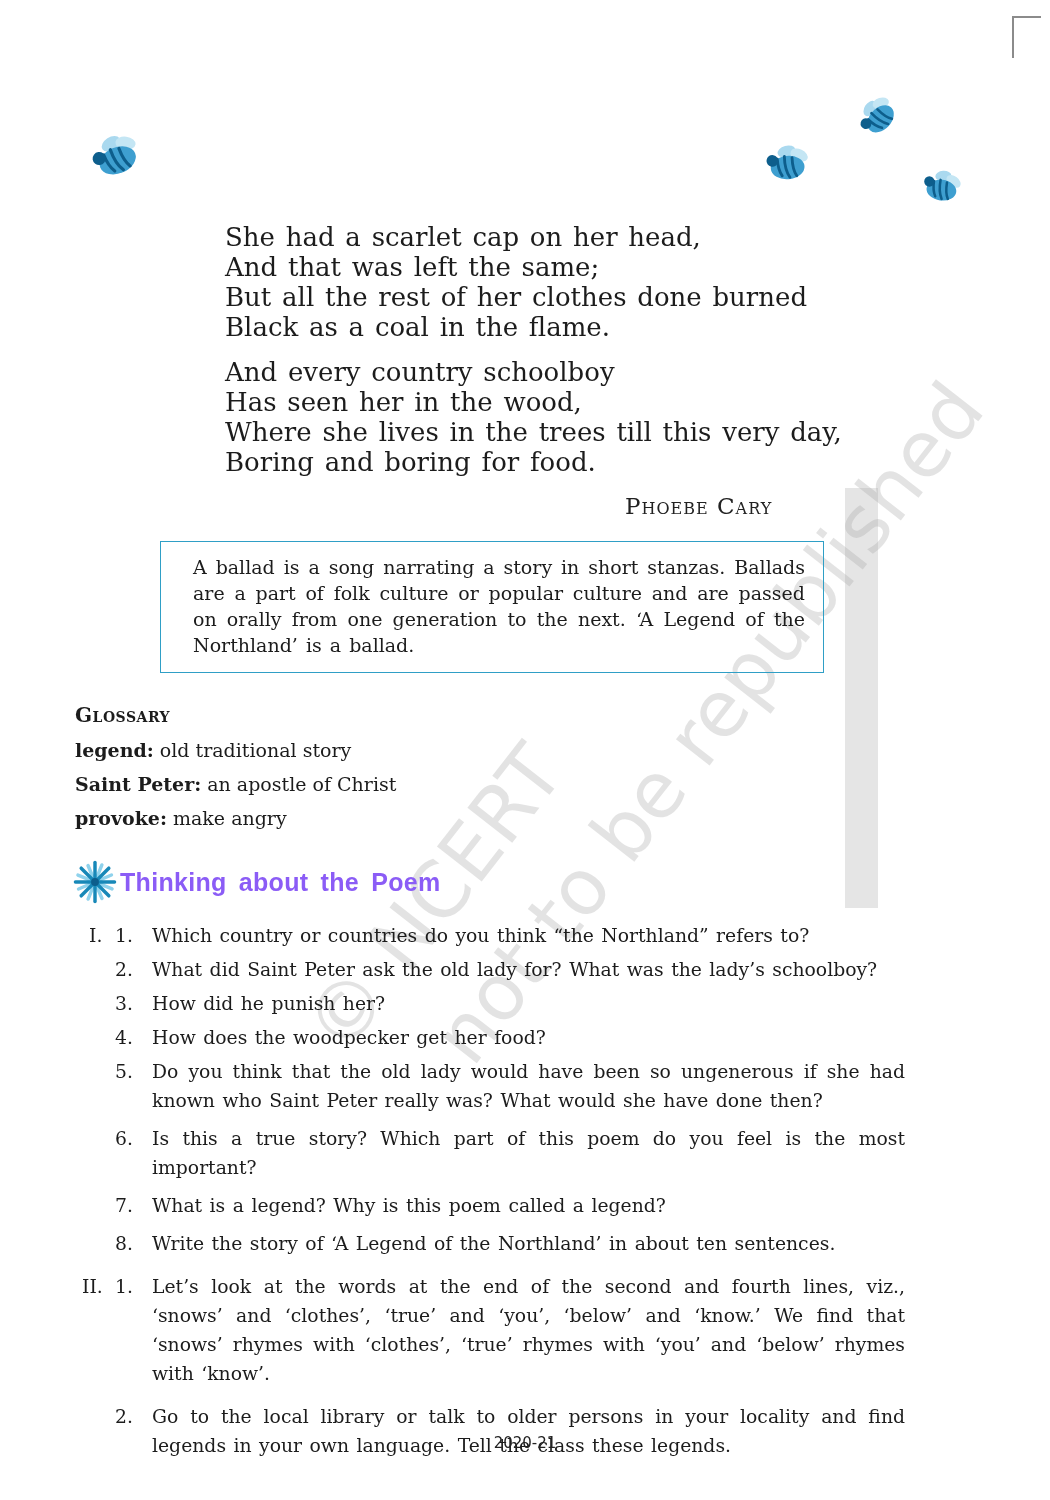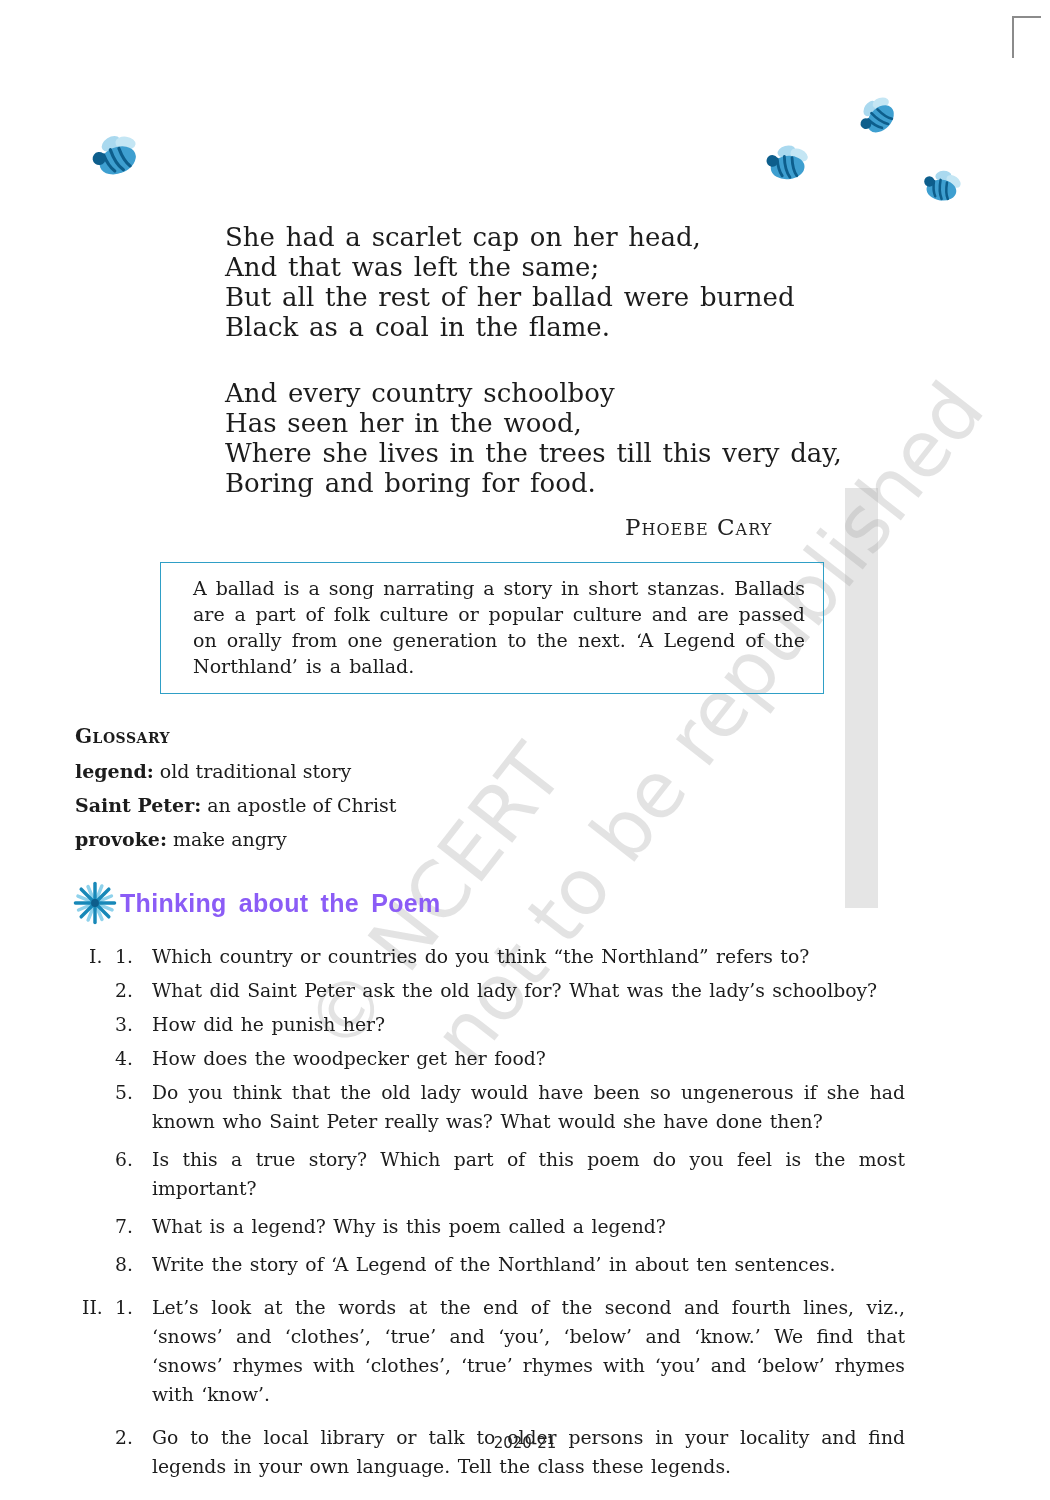--- a/index.html
+++ b/index.html
@@ -16,21 +16,21 @@
               background:rgba(160,160,160,0.28);z-index:1;}
   .corner-mark{position:absolute;left:1012px;top:16px;width:27px;height:40px;
                border-left:2px solid #8b8b8b;border-top:2px solid #8b8b8b;z-index:2;}
   .bee{position:absolute;z-index:2;}
   .bee svg{display:block;}
 
   
   .content{position:relative;z-index:3;}
 
   .poem{margin:222px 0 0 225px;font-size:26px;line-height:30px;word-spacing:2.5px;}
-  .stanza2{margin-top:36px;}
+  .stanza2{margin-top:15px;}
 
   .poem-author{margin:16px 0 0 625px;font-variant:small-caps;font-size:23px;
                letter-spacing:1px;color:#222;}
 
   .ballad-box{margin:22px 0 0 160px;width:612px;border:1.5px solid #2f9fc6;
               padding:12px 18px 14px 32px;font-size:19px;
               line-height:26px;text-align:justify;word-spacing:2px;}
 
   .glossary{margin:30px 0 0 75px;}
   .glossary-title{font-variant:small-caps;font-weight:bold;font-size:20px;letter-spacing:.5px;}
@@ -114,21 +114,21 @@
         <use href="#bee-art"></use>
       </svg>
     </div>
 
   <div class="content">
 
     <div class="poem">
       <div class="stanza">
         <div>She had a scarlet cap on her head,</div>
         <div>And that was left the same;</div>
-        <div>But all the rest of her ballad were burned</div>
+        <div>But all the rest of her clothes done burned</div>
         <div>Black as a coal in the flame.</div>
       </div>
       <div class="stanza stanza2">
         <div>And every country schoolboy</div>
         <div>Has seen her in the wood,</div>
         <div>Where she lives in the trees till this very day,</div>
         <div>Boring and boring for food.</div>
       </div>
     </div>
 

